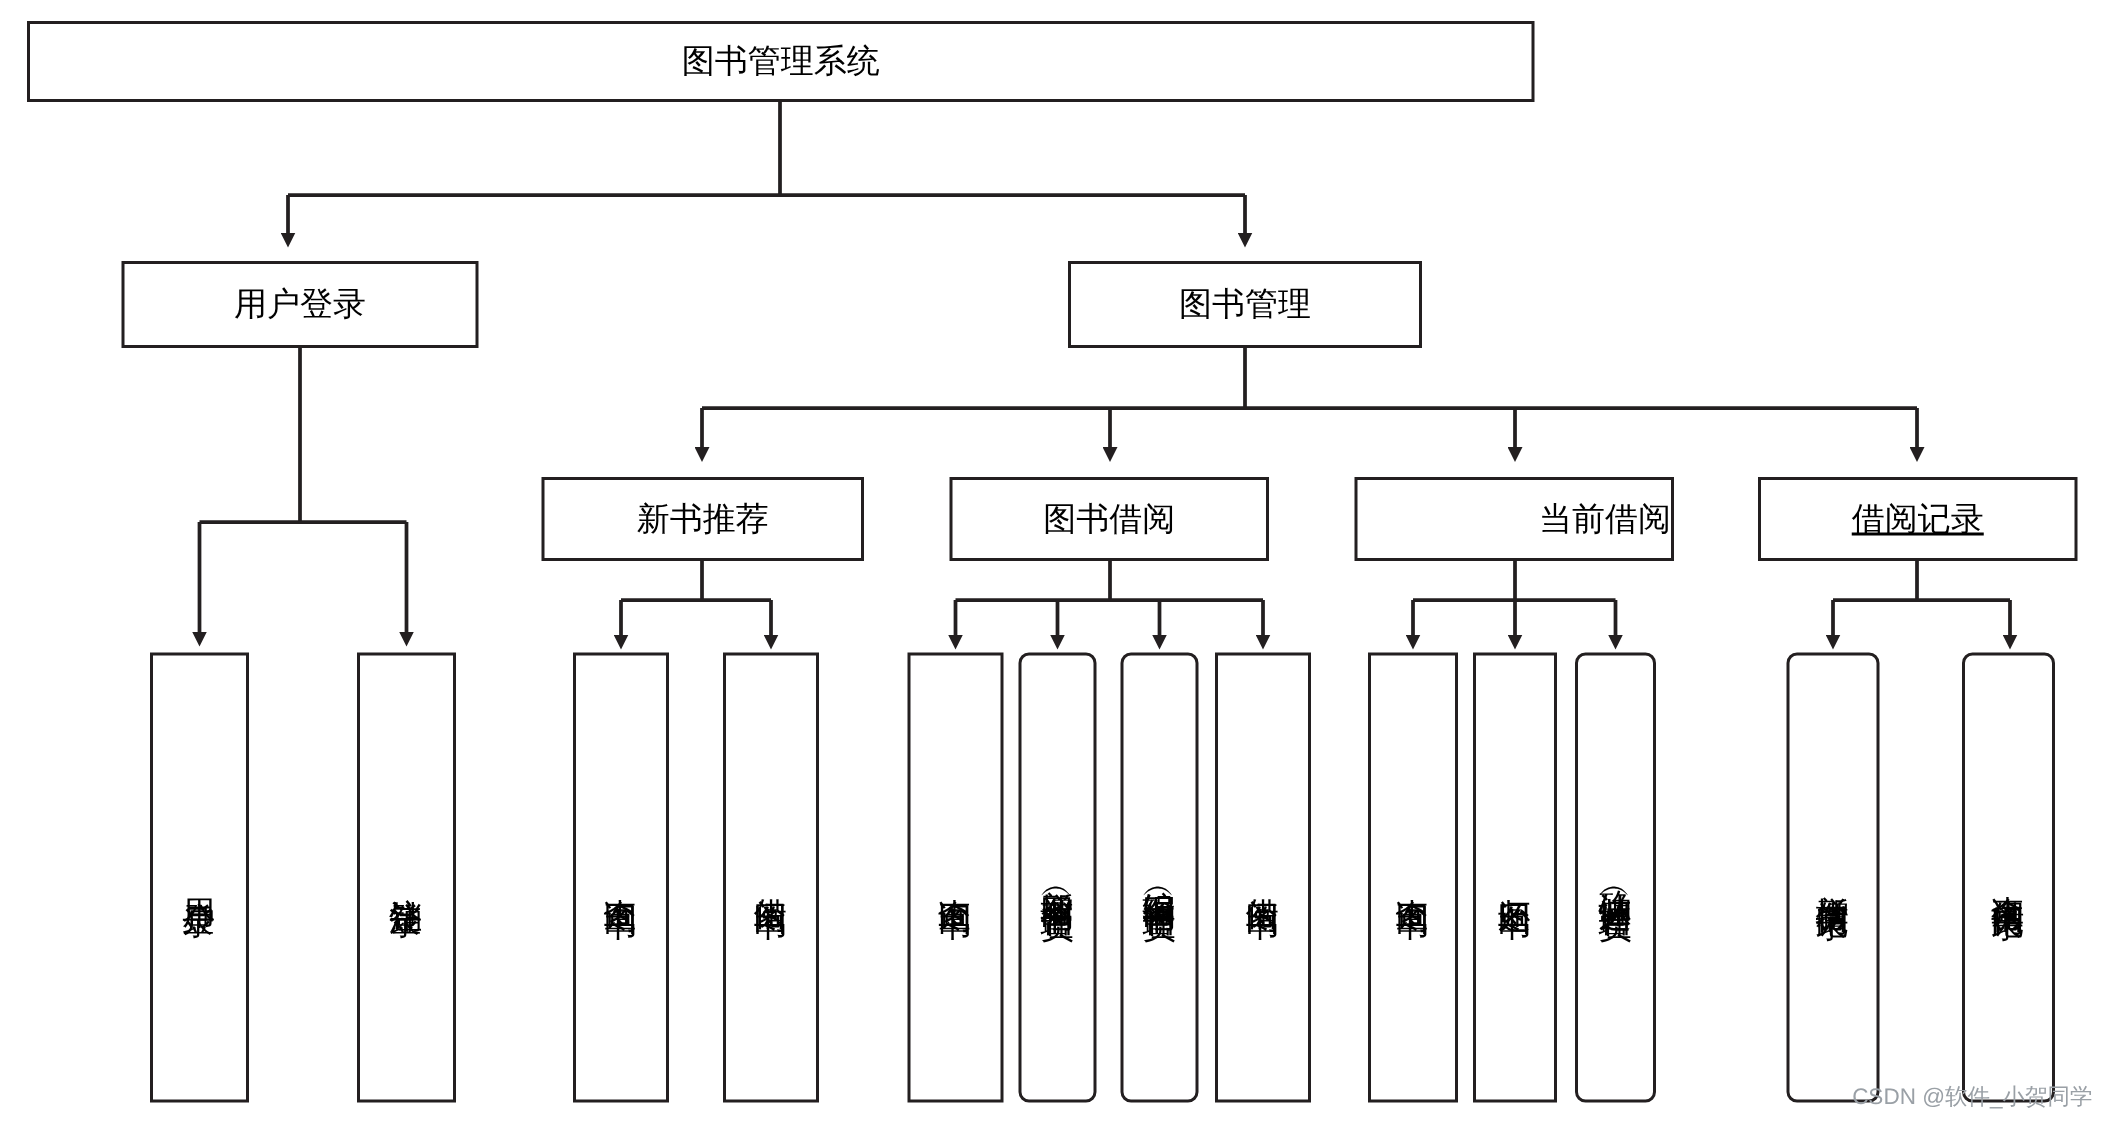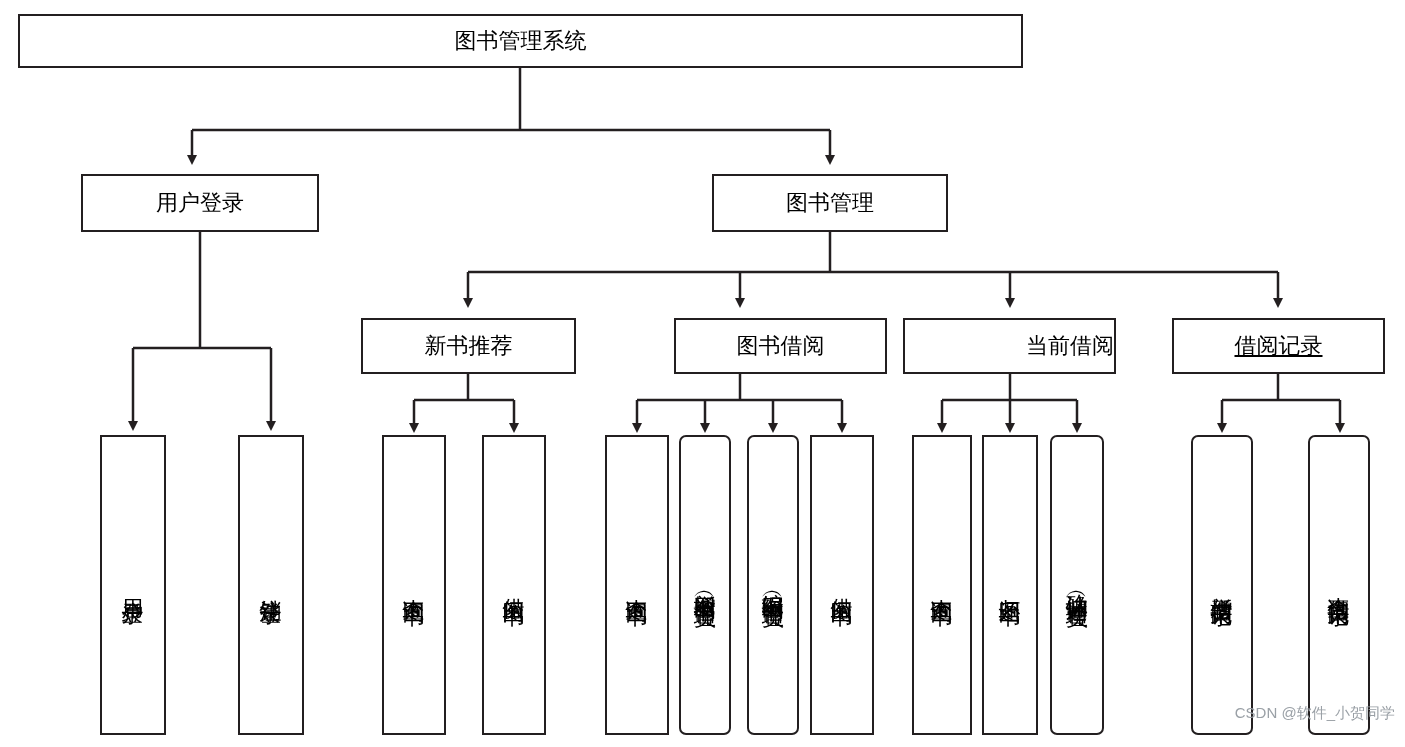--- a/index.html
+++ b/index.html
@@ -51,21 +51,21 @@
     text-orientation: upright;
     letter-spacing: 2px;
     line-height: 1.05;
   }
   .node.vert.two .lbl {
     line-height: 1.15;
   }
   .watermark {
     position: absolute;
     right: 10px;
-    bottom: 24px;
+    bottom: 6px;
     font-size: 15px;
     color: #9aa0a6;
     white-space: nowrap;
   }
 </style>
 </head>
 <body>
 
 <div id="canvas">
 
@@ -128,21 +128,21 @@
   </div>
 
   <div class="node" style="left:361px; top:318px; width:215px; height:56px;">
     <span class="lbl">新书推荐</span>
   </div>
 
   <div class="node" style="left:712px; top:174px; width:236px; height:58px;">
     <span class="lbl">图书管理</span>
   </div>
 
-  <div class="node" style="left:633px; top:318px; width:213px; height:56px;margin-left:41px;">
+  <div class="node" style="left:633px; top:318px; width:213px; height:56px;">
     <span class="lbl">图书借阅</span>
   </div>
 
   <div class="node" style="left:903px; top:318px; width:213px; height:56px;justify-content:flex-end;">
     <span class="lbl">当前借阅</span>
   </div>
 
   <div class="node" style="left:1172px; top:318px; width:213px; height:56px;text-decoration:underline;">
     <span class="lbl">借阅记录</span>
   </div>

